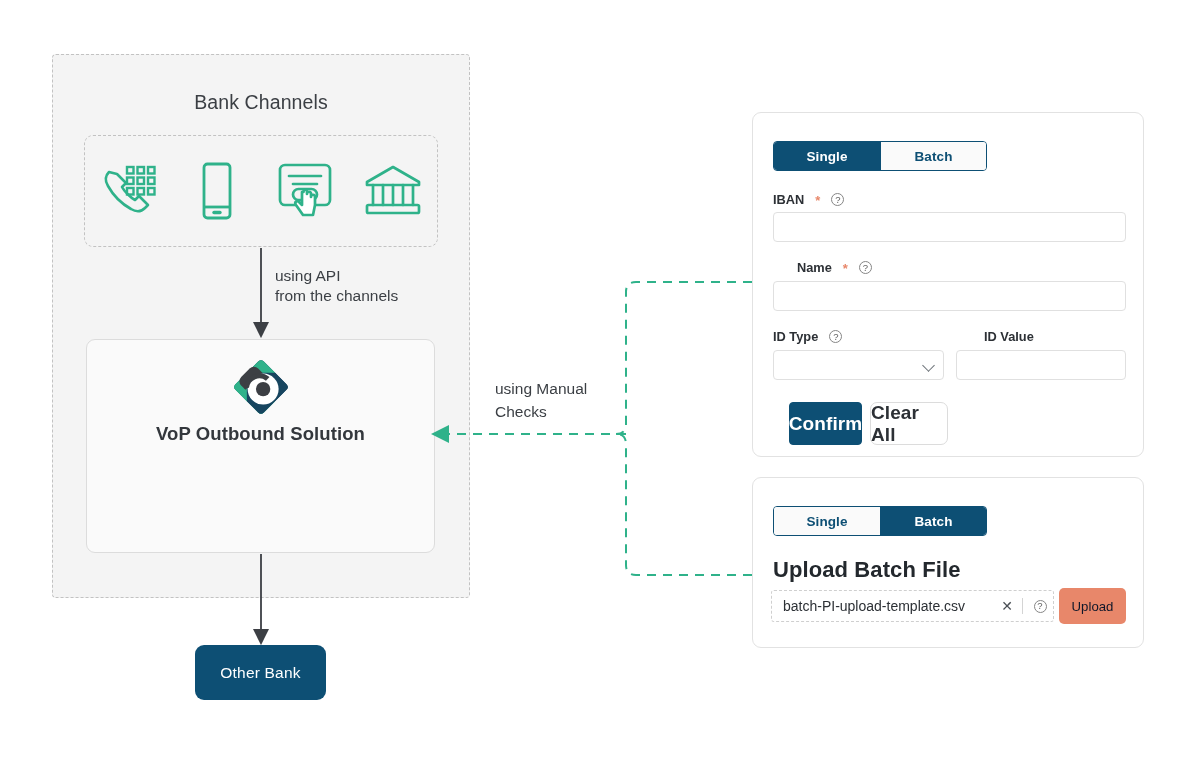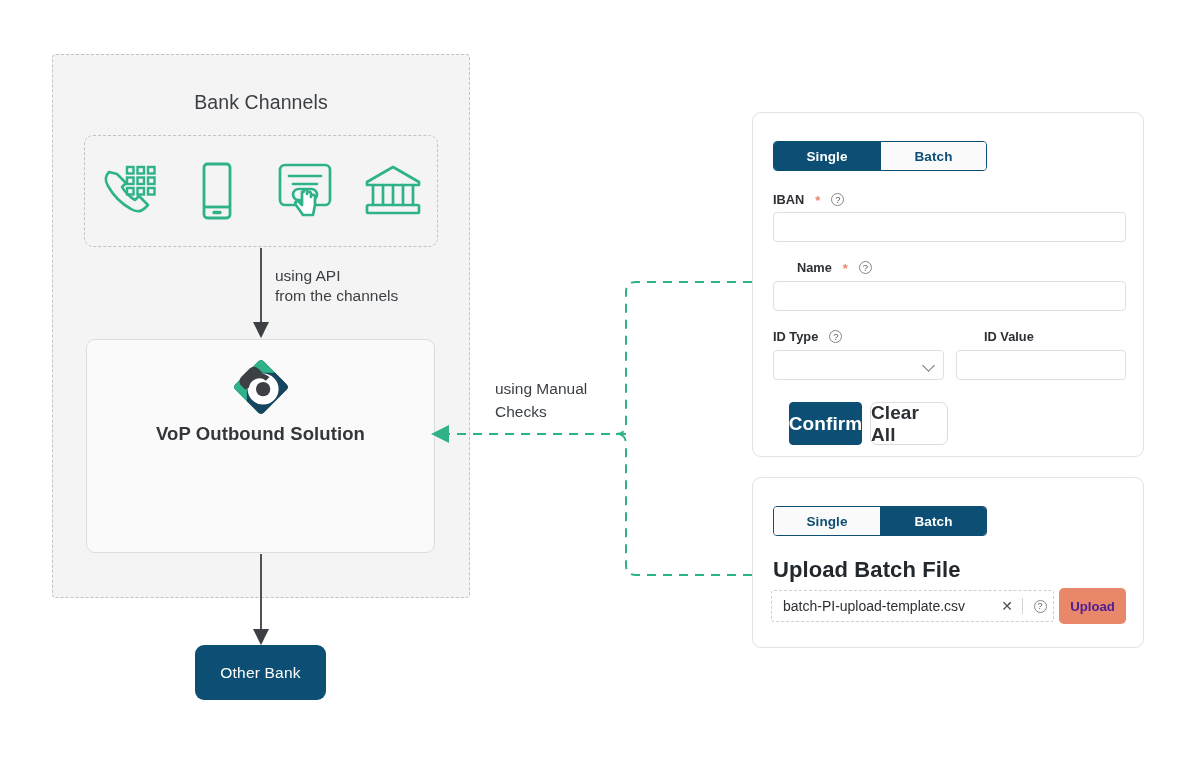--- a/index.html
+++ b/index.html
@@ -265,23 +265,23 @@
   .file-sep {
     width: 1px; height: 16px; background: #d4d4d4; margin: 0 4px;
   }
   .file-help { width: 26px; display: flex; align-items: center; justify-content: center; }
   .btn-upload {
     position: absolute;
     left: 306px; top: 110px;
     width: 67px; height: 36px;
     background: #e8876a;
     border-radius: 5px;
-    color: #4c1d95;
+    color: #0f172a;
     font-size: 13.2px;
-    font-weight: bold;
+    font-weight: normal;
     display: flex; align-items: center; justify-content: center;
     cursor: pointer;
   }
 </style>
 </head>
 <body>
 
 <div id="page">
 
   <div class="outer-dashed"></div>

